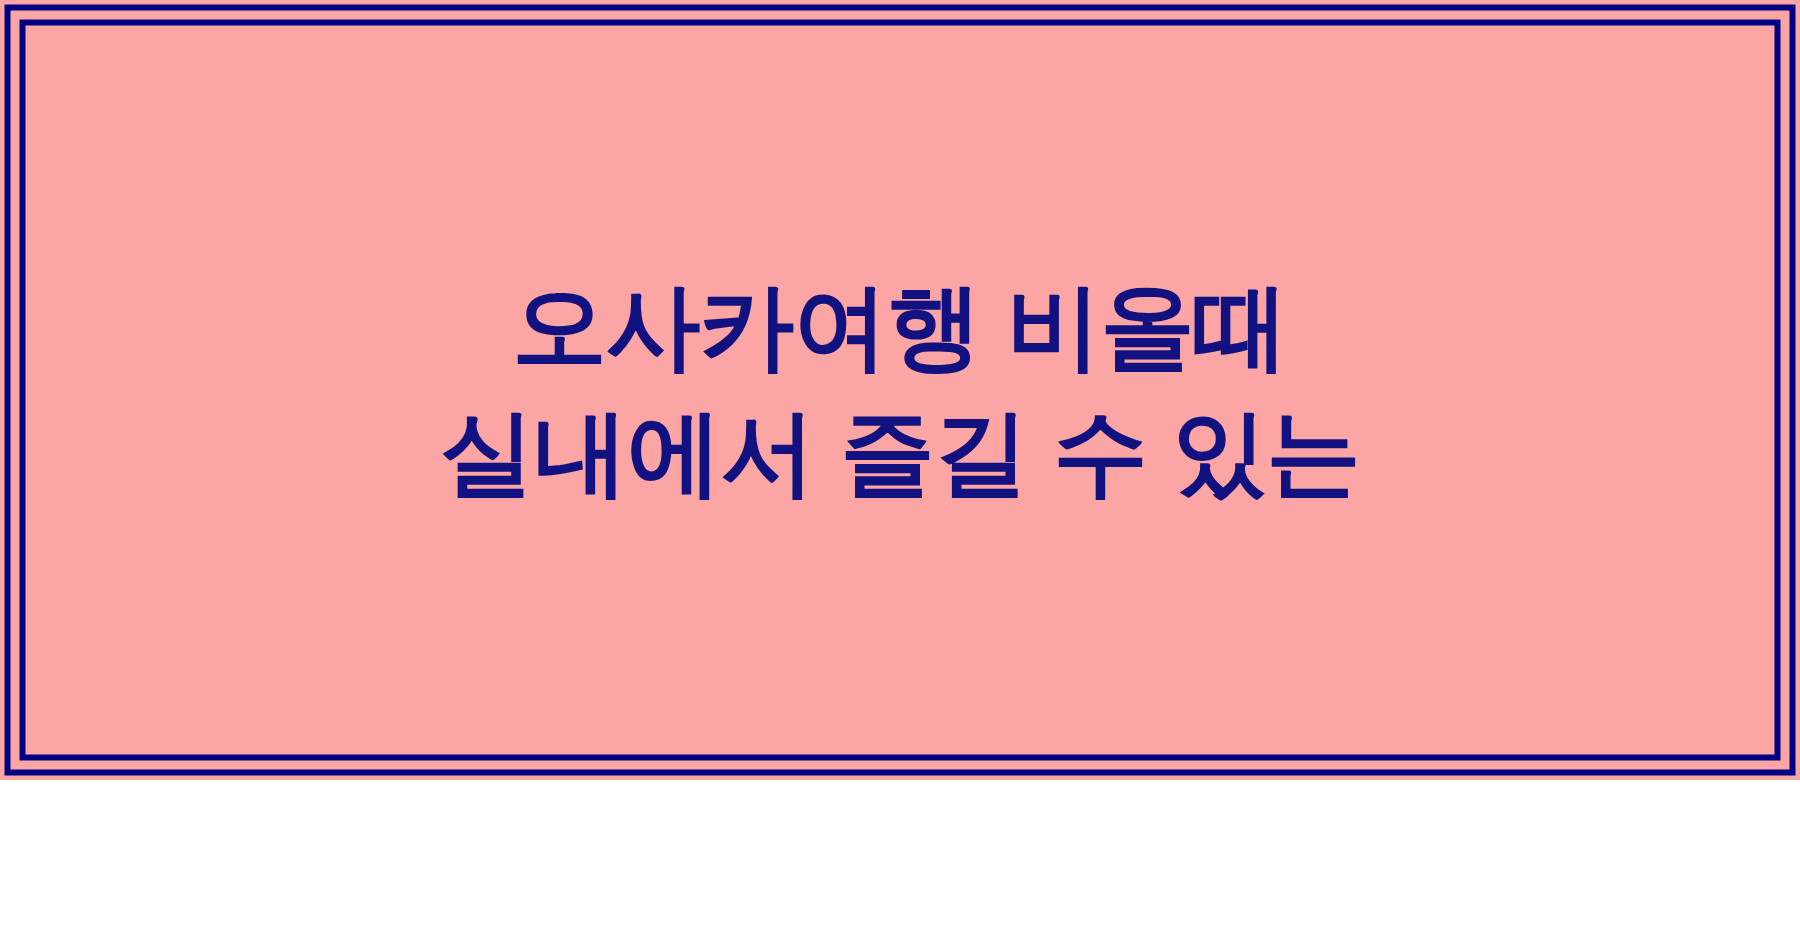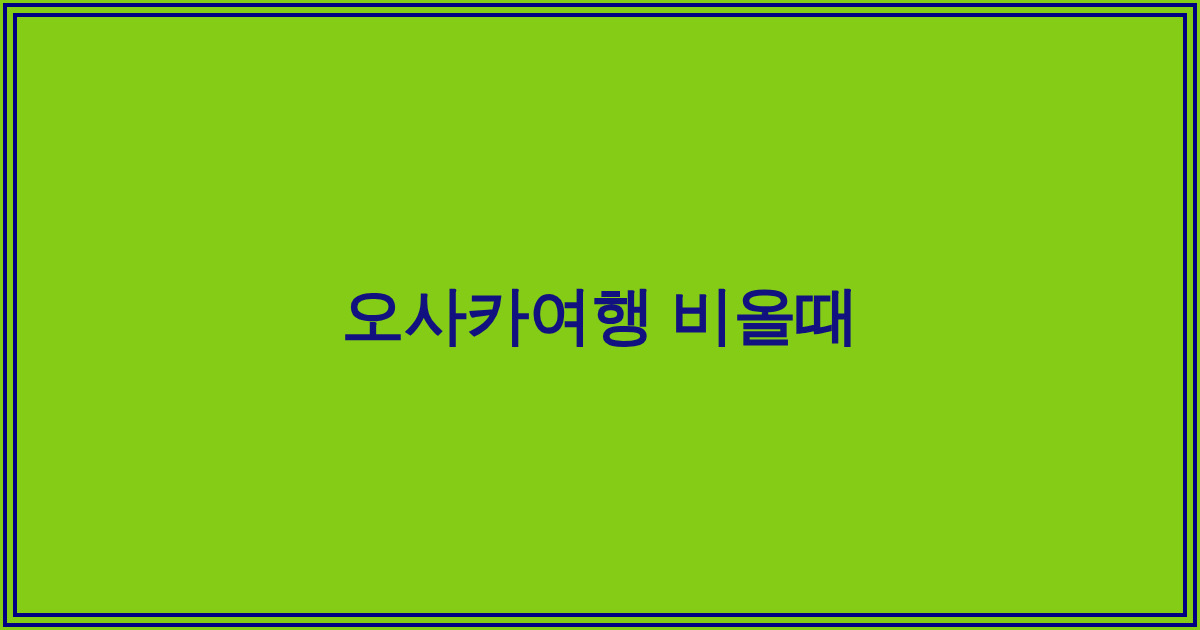--- a/index.html
+++ b/index.html
@@ -6,23 +6,23 @@
   html, body {
     margin: 0;
     padding: 0;
     background: #ffffff;
   }
 
   
   .card {
     position: relative;
     width: 1200px;
-    height: 630px;
+    height: 520px;
     box-sizing: border-box;
-    background: #84cc16;
+    background: #fca5a5;
     overflow: hidden;
     font-family: "Liberation Sans", "DejaVu Sans", sans-serif;
   }
 
   
   .frame-outer,
   .frame-inner {
     position: absolute;
     box-sizing: border-box;
     pointer-events: none;
@@ -79,16 +79,17 @@
 <body>
 
 <div class="card">
 
   <div class="frame-outer"></div>
   <div class="frame-inner"></div>
 
   <div class="content">
     <h1 class="headline">
       <span class="line">오사카여행 비올때</span>
+      <span class="line">실내에서 즐길 수 있는</span>
     </h1>
   </div>
 
 </div>
 
 </body></html>

